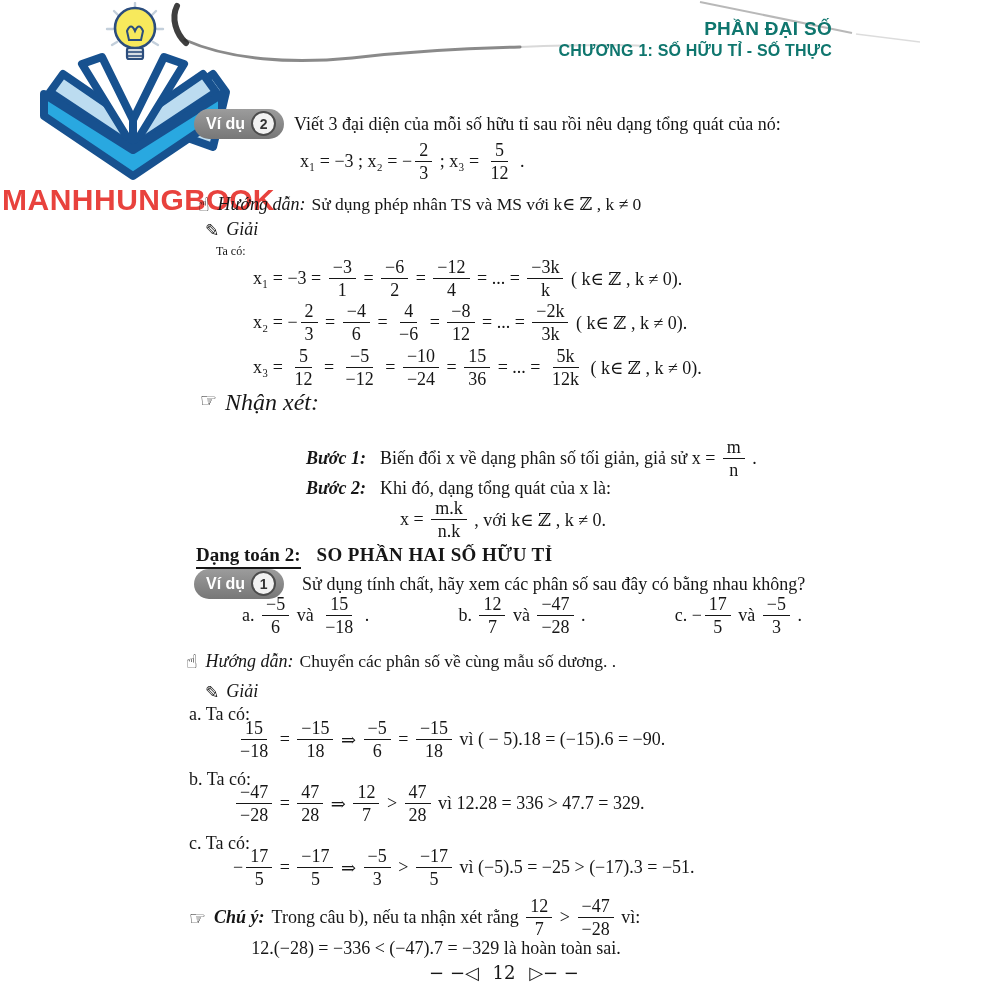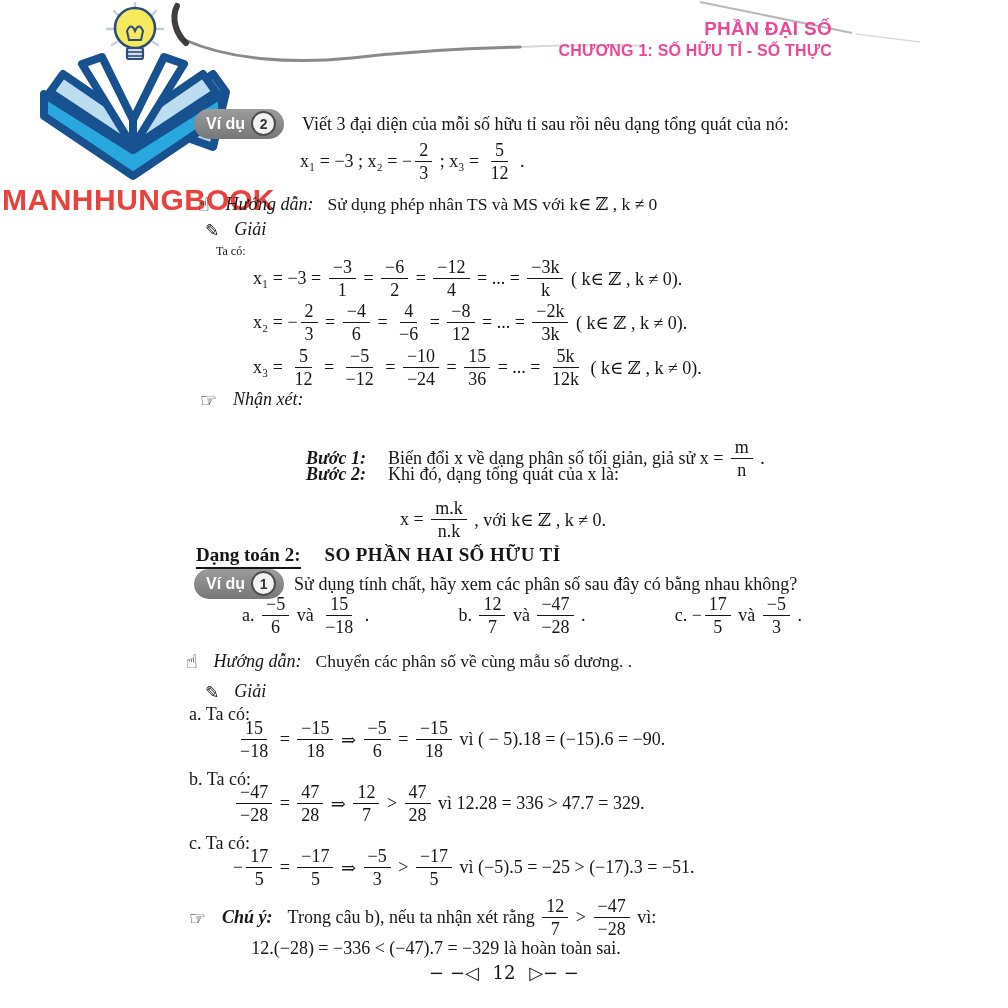--- a/index.html
+++ b/index.html
@@ -1,21 +1,21 @@
 <!DOCTYPE html>
 <html><head>
 <meta charset="utf-8">
 <style>
   html,body{margin:0;padding:0;background:#fff;}
   .page{position:relative;width:1008px;height:1008px;background:#ffffff;overflow:hidden;
         font-family:"Liberation Serif","DejaVu Serif",serif;color:#161616;}
   .abs{position:absolute;}
   
   .hdr{position:absolute;top:18px;right:176px;text-align:right;
-       font-family:"Liberation Sans","DejaVu Sans",sans-serif;color:#ec4899;}
+       font-family:"Liberation Sans","DejaVu Sans",sans-serif;color:#0f766e;}
   .hdr .part{font-size:19px;font-weight:800;letter-spacing:.3px;}
   .hdr .chap{font-size:16px;font-weight:800;letter-spacing:.2px;margin-top:2px;text-align:right;}
   
   .brand{position:absolute;left:2px;top:183px;font-family:"Liberation Sans","DejaVu Sans",sans-serif;
          color:#e8423d;font-size:30px;font-weight:600;letter-spacing:.5px;white-space:nowrap;}
   .brand b{font-weight:800;letter-spacing:0;}
   
   .badge{display:inline-flex;align-items:center;gap:6px;background:linear-gradient(#9c9c9c,#777);
          border-radius:15px;padding:2px 8px 3px 12px;vertical-align:middle;}
   .badge .lbl{color:#fff;font-weight:700;font-size:16px;font-family:"Liberation Sans","DejaVu Sans",sans-serif;}
@@ -26,21 +26,21 @@
   .eq{font-size:18px;white-space:nowrap;}
   .eq .mt{vertical-align:middle;}
   .frac{display:inline-flex;flex-direction:column;align-items:center;vertical-align:middle;
         margin:0 3px;line-height:1.12;font-size:18px;}
   .frac .num{padding:0 4px 1px;border-bottom:1.6px solid #161616;}
   .frac .den{padding:1px 4px 0;}
   
   .ital{font-style:italic;}
   .handicon{font-family:"DejaVu Sans",sans-serif;font-size:19px;margin-right:8px;}
   .penicon{font-family:"DejaVu Sans",sans-serif;font-size:17px;margin-right:7px;}
-  .row{display:flex;align-items:flex-start;gap:8px;}
+  .row{display:flex;align-items:flex-start;}
   .sec-label{font-weight:700;font-size:19px;border-bottom:2px solid #161616;padding-bottom:1px;}
   .sec-title{font-weight:700;font-size:19px;margin-left:16px;letter-spacing:.4px;}
   .items-row{display:flex;width:560px;justify-content:space-between;}
   .footer{position:absolute;top:962px;left:0;width:1008px;text-align:center;font-size:18px;
           font-family:"DejaVu Serif","DejaVu Sans",serif;}
   .footer span{margin:0 4px;}
 </style>
 </head>
 <body>
 
@@ -159,52 +159,52 @@
       </span><span class="mt"> = </span><span class="frac">
         <span class="num">15</span>
         <span class="den">36</span>
       </span><span class="mt"> = ... = </span><span class="frac">
         <span class="num">5k</span>
         <span class="den">12k</span>
       </span><span class="mt">  ( k∈ ℤ , k ≠ 0).</span></div>
 
   <div class="abs row" style="left:200px;top:389px;">
     <span class="handicon">☞</span>
-    <span class="ital" style="font-size:18px;margin-right:8px;white-space:nowrap;">Nhận xét:</span>
+    <span class="ital" style="font-size:24px;margin-right:8px;white-space:nowrap;">Nhận xét:</span>
   </div>
 
   <div class="abs row" style="left:306px;top:437px;align-items:center;">
     <span class="ital" style="font-weight:700;font-size:18px;margin-right:14px;">Bước 1:</span>
     <span class="eq"><span class="mt">Biến đổi x về dạng phân số tối giản, giả sử x = </span><span class="frac">
           <span class="num">m</span>
           <span class="den">n</span>
         </span><span class="mt"> .</span></span>
   </div>
 
-  <div class="abs row" style="left:306px;top:464px;align-items:center;">
+  <div class="abs row" style="left:306px;top:478px;align-items:center;">
     <span class="ital" style="font-weight:700;font-size:18px;margin-right:14px;">Bước 2:</span>
     <span style="font-size:18px;text-align:center;">Khi đó, dạng tổng quát của x là:</span>
   </div>
 
   <div class="abs eq" style="left:400px;top:498px;"><span class="mt">x = </span><span class="frac">
         <span class="num">m.k</span>
         <span class="den">n.k</span>
       </span><span class="mt"> , với k∈ ℤ , k ≠ 0.</span></div>
 
   <div class="abs row" style="left:196px;top:544px;align-items:baseline;">
     <span class="sec-label">Dạng toán 2:</span>
     <span class="sec-title">SO PHẦN HAI SỐ HỮU TỈ</span>
   </div>
 
   <div class="abs row" style="left:194px;top:569px;align-items:center;">
     <span class="badge">
       <span class="lbl">Ví dụ</span>
       <span class="num">1</span>
     </span>
-    <span style="margin-left:2px;font-size:18px;">Sử dụng tính chất, hãy xem các phân số sau đây có bằng nhau không?</span>
+    <span style="margin-left:18px;font-size:18px;">Sử dụng tính chất, hãy xem các phân số sau đây có bằng nhau không?</span>
   </div>
 
   <div class="abs items-row" style="left:242px;top:594px;">
     <span class="eq"><span class="mt">a.   </span><span class="frac">
           <span class="num">−5</span>
           <span class="den">6</span>
         </span><span class="mt"> và </span><span class="frac">
           <span class="num">15</span>
           <span class="den">−18</span>
         </span><span class="mt"> .</span></span>

